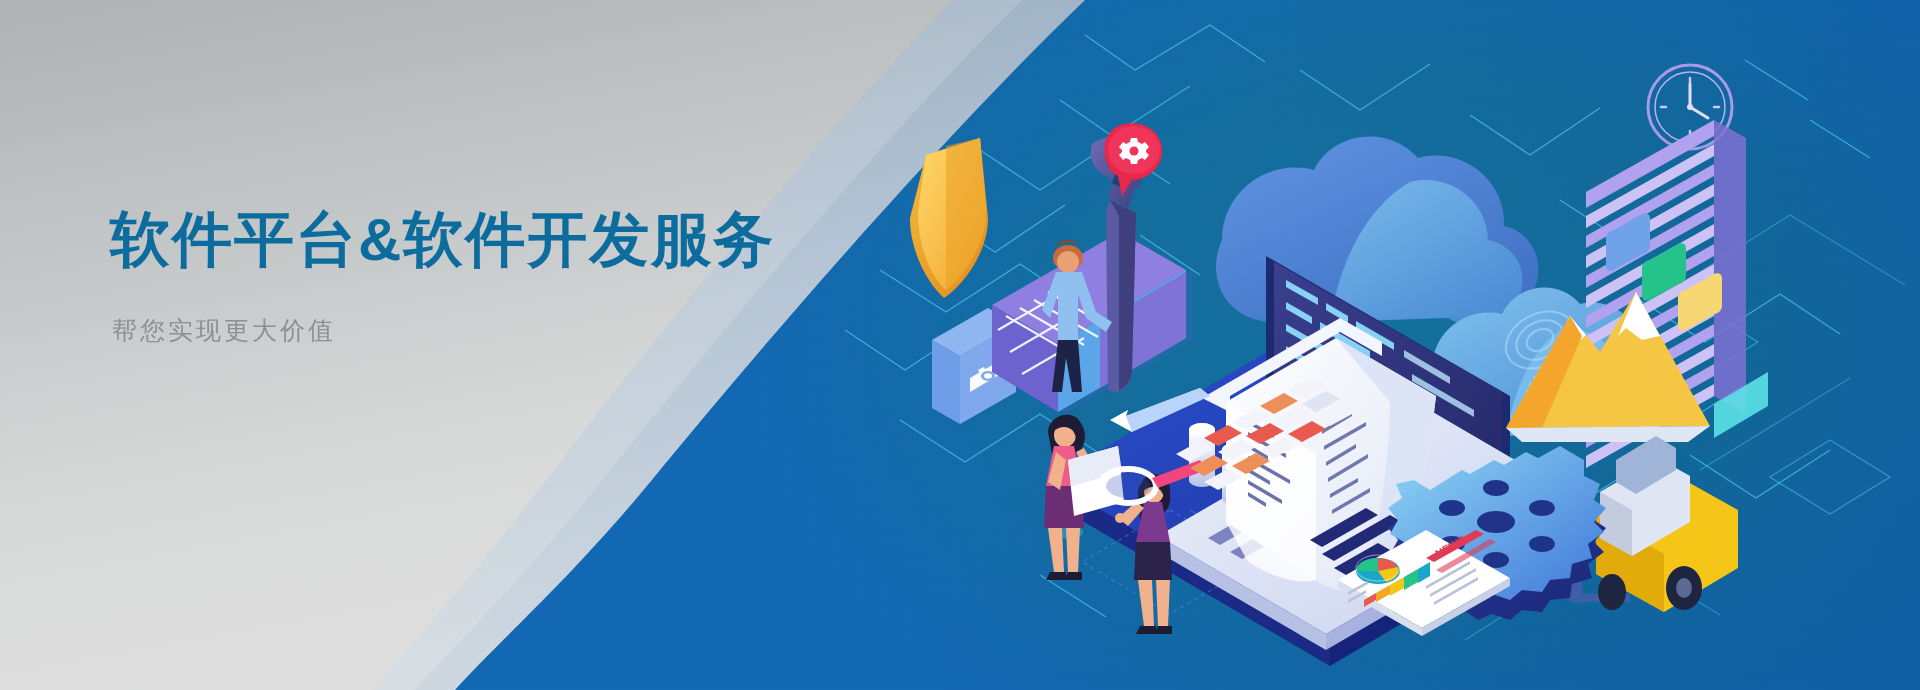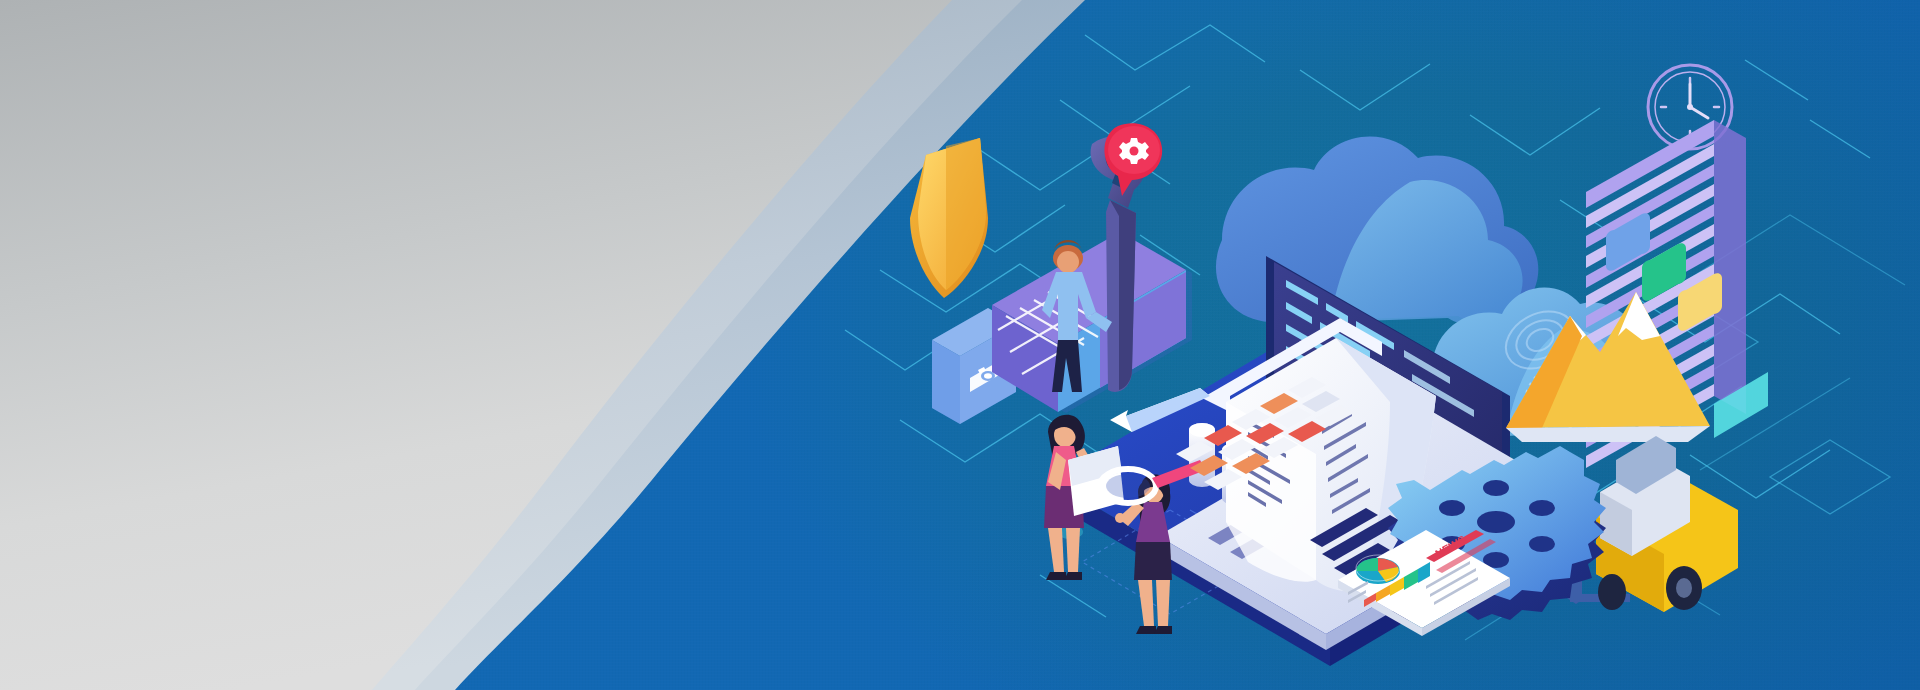--- a/index.html
+++ b/index.html
@@ -123,20 +123,22 @@
 
       <path d="M0,0 L1085,0 C960,120 800,300 660,470 C575,575 500,640 455,690 L0,690 Z" fill="url(#gBand2)"></path>
 
       <path d="M0,0 L1022,0 C900,120 748,298 612,468 C530,572 458,642 415,690 L0,690 Z" fill="url(#gBand1)"></path>
 
       <path d="M0,0 L952,0 C838,118 690,292 560,462 C482,566 415,640 372,690 L0,690 Z" fill="url(#gGray)"></path>
     </svg>
   </div>
 
   <div class="text-block">
+    <h1 class="title">软件平台&amp;软件开发服务</h1>
+    <p class="subtitle">帮您实现更大价值</p>
   </div>
 
   <div class="illus">
     <svg width="1050" height="650" viewBox="0 0 1050 650">
       <defs>
         <linearGradient id="shieldG" x1="0" y1="0" x2="1" y2="1">
           <stop offset="0%" stop-color="#ffd96b"></stop>
             <stop offset="100%" stop-color="#f0a32c"></stop>
         </linearGradient>
         <linearGradient id="shieldG2" x1="0" y1="0" x2="1" y2="1">

